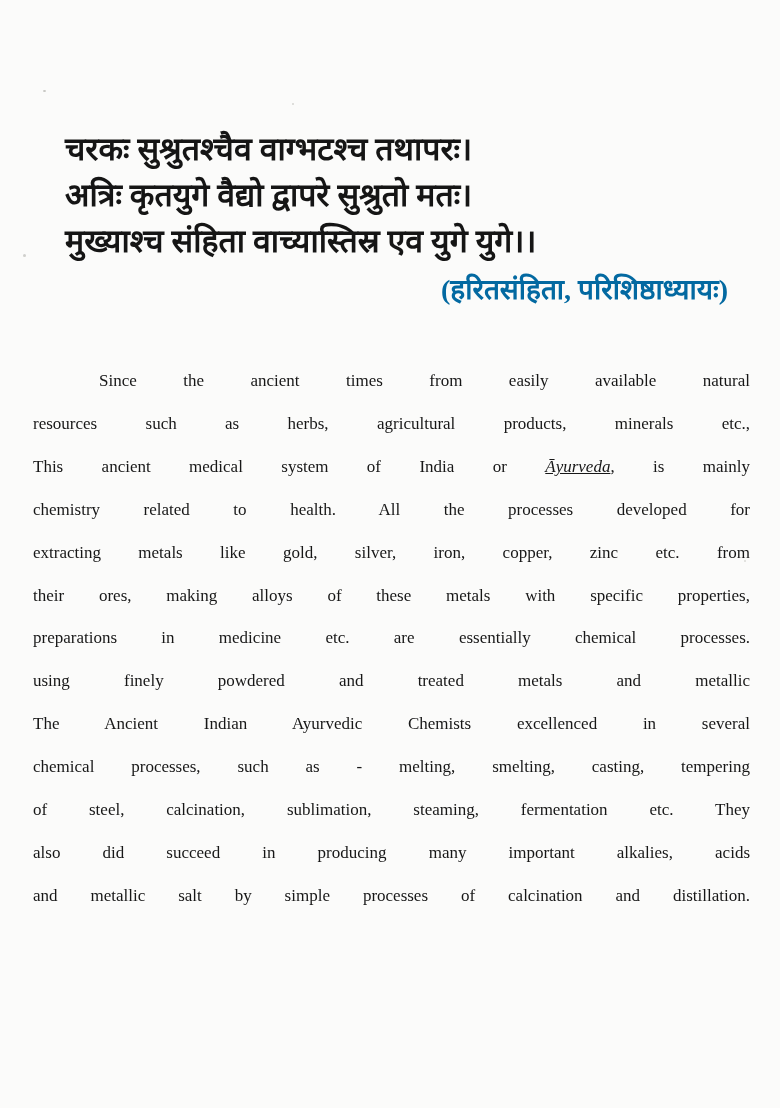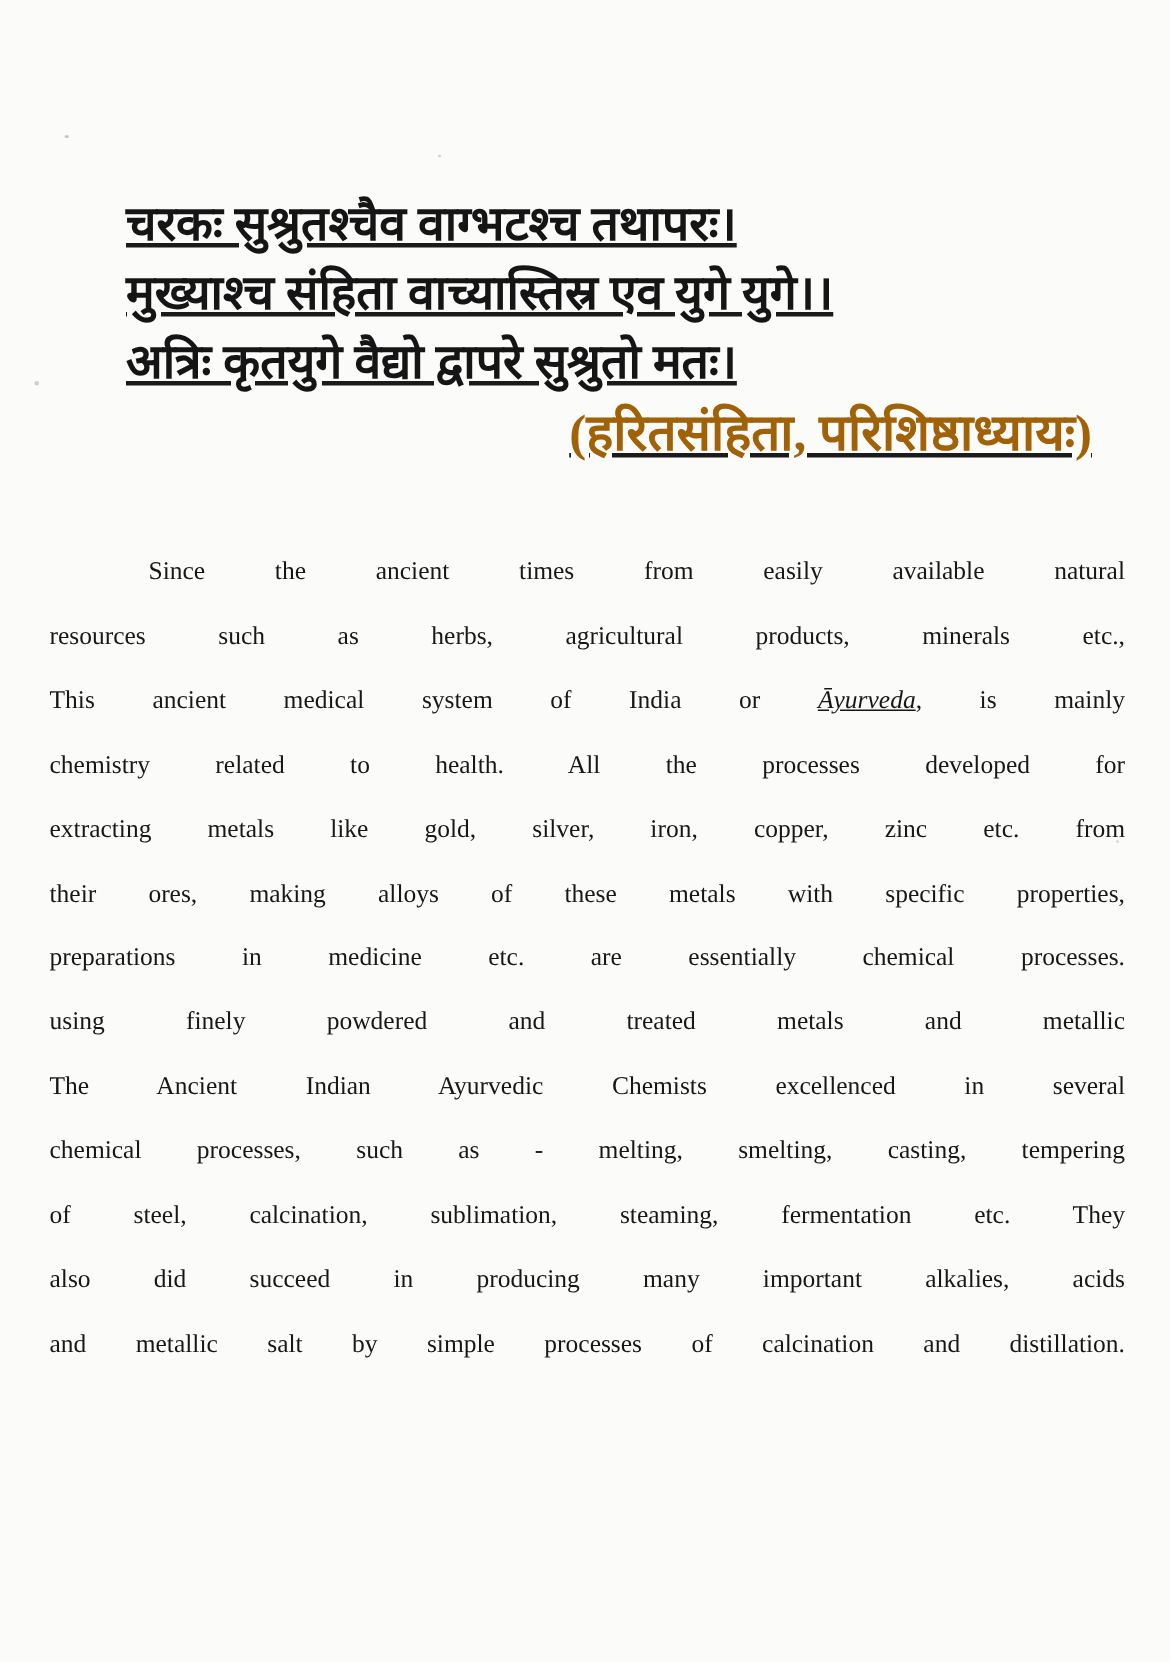--- a/index.html
+++ b/index.html
@@ -14,40 +14,39 @@
     position: relative;
     color: #1b1b1b;
     font-family: "Liberation Serif", serif;
   }
   .page {
     position: absolute;
     inset: 0;
   }
   
   .verse {
-    padding: 126px 0 0 84px;
-    text-decoration: underline;
+    padding: 126px 0 0 65px;
   }
   .verse-line {
     font-family: "Liberation Serif", serif;
     font-weight: 700;
     font-size: 32px;
     line-height: 46px;
     white-space: nowrap;
     color: #151515;
   }
   .attribution {
     text-align: right;
     padding-right: 52px;
     margin-top: 6px;
     font-family: "Liberation Serif", serif;
     font-weight: 600;
-    font-size: 34px;
+    font-size: 28px;
     line-height: 40px;
-    color: #a16207;
+    color: #0369a1;
   }
   
   .english {
     margin-top: 50px;
     padding: 0 30px 0 33px;
   }
   .para-line {
     font-size: 17px;
     line-height: 42.9px;
     text-align: justify;
@@ -79,22 +78,22 @@
 
 <div class="page">
 
   <div class="speck speck1"></div>
   <div class="speck speck2"></div>
   <div class="speck speck3"></div>
   <div class="speck speck4"></div>
 
   <div class="verse">
     <div class="verse-line">चरकः सुश्रुतश्चैव वाग्भटश्च तथापरः।</div>
+    <div class="verse-line">अत्रिः कृतयुगे वैद्यो द्वापरे सुश्रुतो मतः।</div>
     <div class="verse-line">मुख्याश्च संहिता वाच्यास्तिस्र एव युगे युगे।।</div>
-    <div class="verse-line">अत्रिः कृतयुगे वैद्यो द्वापरे सुश्रुतो मतः।</div>
     <div class="attribution">(हरितसंहिता, परिशिष्ठाध्यायः)</div>
   </div>
 
   <div class="english">
     <div class="para-line indent">Since the ancient times from easily available natural</div>
     <div class="para-line">resources such as herbs, agricultural products, minerals etc.,</div>
     <div class="para-line">
       <span>This ancient medical system of India or </span><span class="italic-word">Āyurveda</span><span>, is mainly</span>
     </div>
     <div class="para-line">chemistry related to health. All the processes developed for</div>

